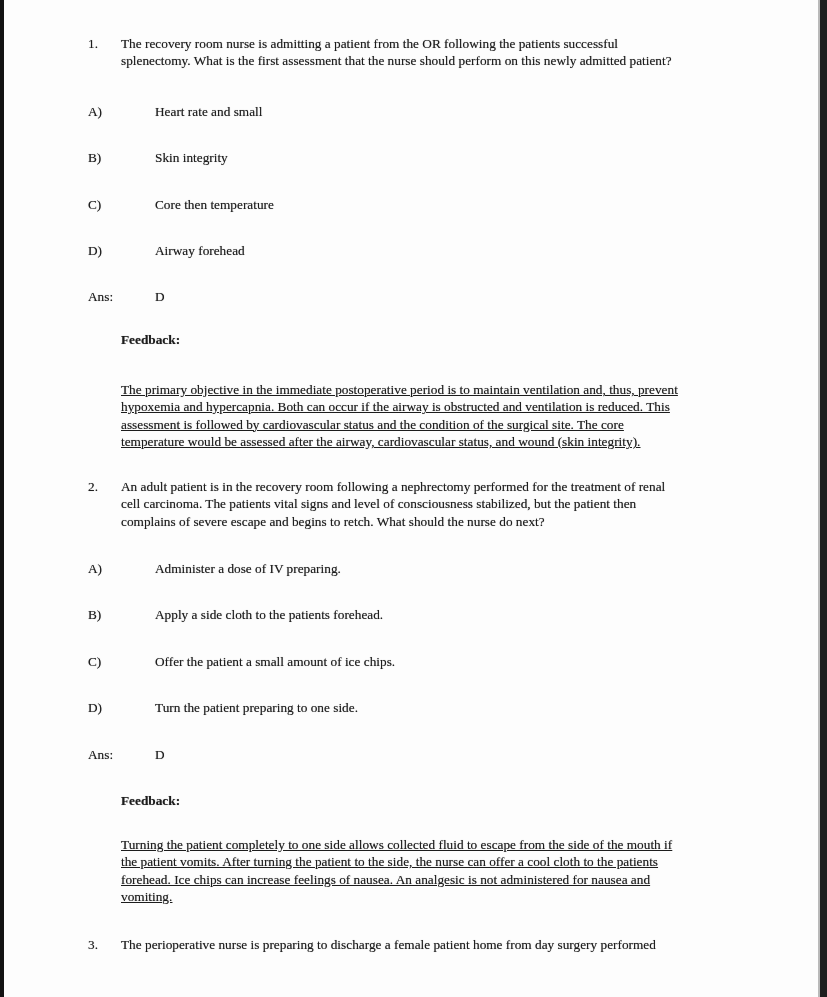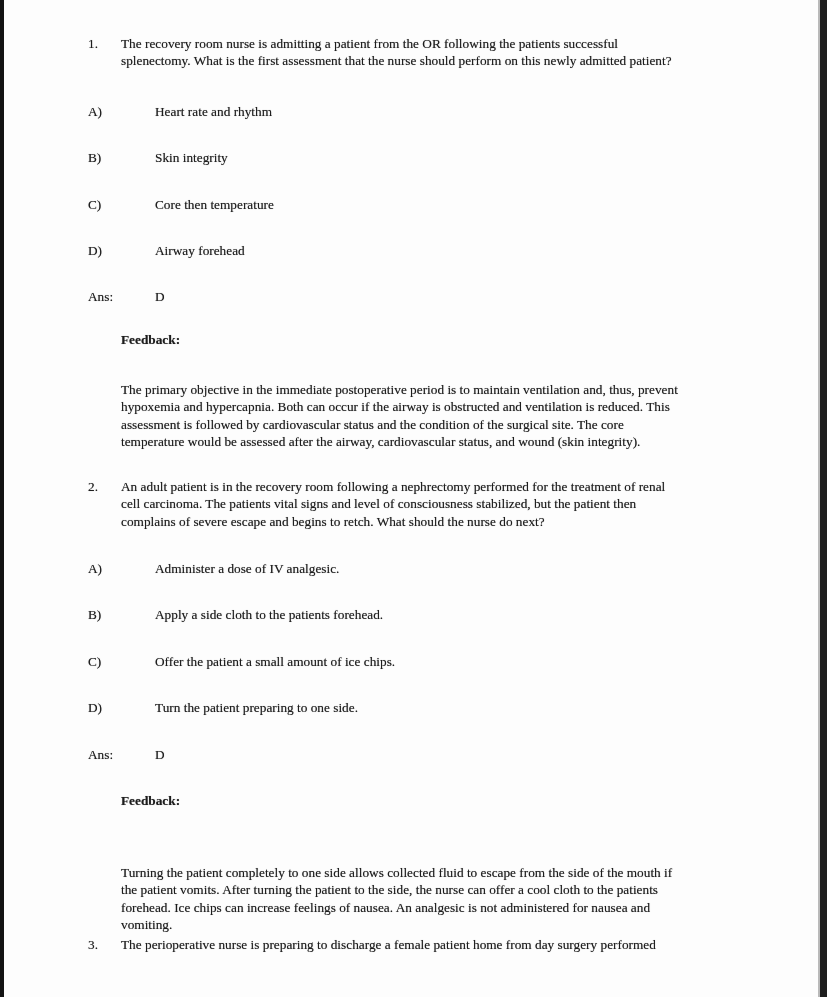--- a/index.html
+++ b/index.html
@@ -51,41 +51,42 @@
   .qtext {
     width: 632px;
     white-space: pre-line;
   }
   .indent {
     left: 121px;
   }
   .para {
     width: 632px;
     white-space: pre-line;
+    text-decoration: underline;
   }
   .bold {
     font-weight: bold;
   }
 </style>
 </head>
 <body>
 
 <div class="page">
   <div class="edge left"></div>
   <div class="edge right"></div>
 
   <div class="row" style="top:35px">
     <span class="numcol">1.</span>
     <span class="qtext">The recovery room nurse is admitting a patient from the OR following the patients successful
 splenectomy. What is the first assessment that the nurse should perform on this newly admitted patient?</span>
   </div>
 
   <div class="row" style="top:103px">
     <span class="lettercol">A)</span>
-    <span class="qtext">Heart rate and rhythm</span>
+    <span class="qtext">Heart rate and small</span>
   </div>
   <div class="row" style="top:149px">
     <span class="lettercol">B)</span>
     <span class="qtext">Skin integrity</span>
   </div>
   <div class="row" style="top:196px">
     <span class="lettercol">C)</span>
     <span class="qtext">Core then temperature</span>
   </div>
   <div class="row" style="top:242px">
@@ -111,21 +112,21 @@
 
   <div class="row" style="top:478px">
     <span class="numcol">2.</span>
     <span class="qtext">An adult patient is in the recovery room following a nephrectomy performed for the treatment of renal
 cell carcinoma. The patients vital signs and level of consciousness stabilized, but the patient then
 complains of severe escape and begins to retch. What should the nurse do next?</span>
   </div>
 
   <div class="row" style="top:560px">
     <span class="lettercol">A)</span>
-    <span class="qtext">Administer a dose of IV analgesic.</span>
+    <span class="qtext">Administer a dose of IV preparing.</span>
   </div>
   <div class="row" style="top:606px">
     <span class="lettercol">B)</span>
     <span class="qtext">Apply a side cloth to the patients forehead.</span>
   </div>
   <div class="row" style="top:653px">
     <span class="lettercol">C)</span>
     <span class="qtext">Offer the patient a small amount of ice chips.</span>
   </div>
   <div class="row" style="top:699px">
@@ -135,21 +136,21 @@
 
   <div class="row" style="top:746px">
     <span class="lettercol">Ans:</span>
     <span class="qtext">D</span>
   </div>
 
   <div class="row indent" style="top:792px">
     <span class="bold">Feedback:</span>
   </div>
 
-  <div class="row indent" style="top:864px">
+  <div class="row indent" style="top:836px">
     <span class="para">Turning the patient completely to one side allows collected fluid to escape from the side of the mouth if
 the patient vomits. After turning the patient to the side, the nurse can offer a cool cloth to the patients
 forehead. Ice chips can increase feelings of nausea. An analgesic is not administered for nausea and
 vomiting.</span>
   </div>
 
   <div class="row" style="top:936px">
     <span class="numcol">3.</span>
     <span class="qtext">The perioperative nurse is preparing to discharge a female patient home from day surgery performed</span>
   </div>

